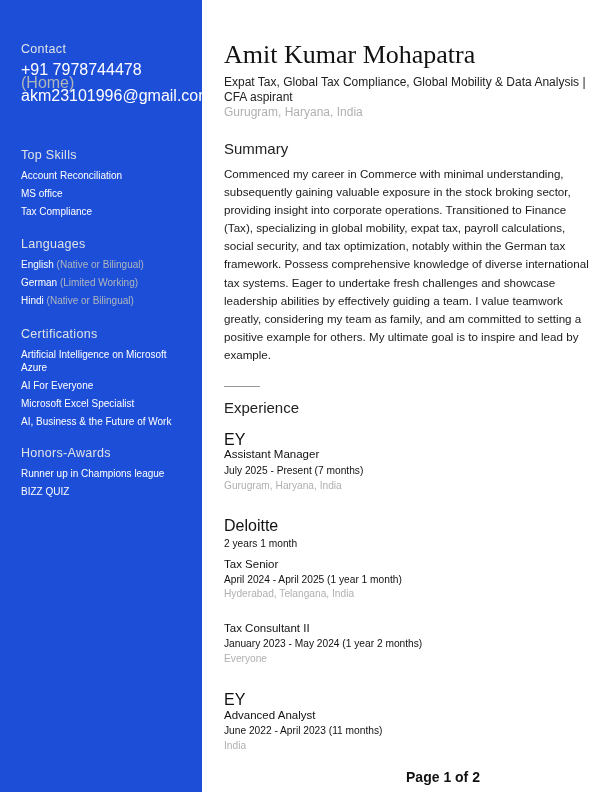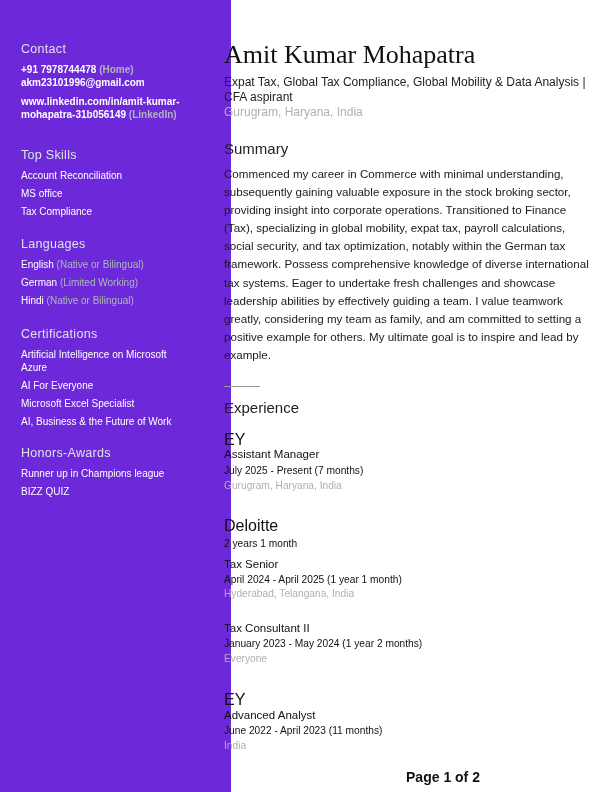--- a/index.html
+++ b/index.html
@@ -2,30 +2,30 @@
 <html><head>
   <meta charset="utf-8">
   <style>
     html, body { margin: 0; padding: 0; }
     body {
       width: 612px; height: 792px; position: relative; overflow: hidden;
       background: #ffffff;
       font-family: "Liberation Sans", sans-serif;
     }
     .sidebar {
-      position: absolute; left: 0; top: 0; width: 231px; height: 792px;
-      background: #6d28d9;
+      position: absolute; left: 0; top: 0; width: 202px; height: 792px;
+      background: #1d4ed8;
       color: #ffffff;
     }
     .sb-section { position: absolute; left: 21px; width: 170px; }
     .sb-head {
       font-size: 12.5px; color: #dfe3e6; letter-spacing: 0.3px;
       margin: 0 0 6px 0; line-height: 15px;
     }
-    .sb-line { font-size: 10px; line-height: 13px; color: #ffffff; font-weight: bold; }
+    .sb-line { font-size: 16px; line-height: 13px; color: #ffffff; }
     .sb-muted { color: #aeb6bc; }
     .sb-item { font-size: 10px; line-height: 13px; color: #ffffff; margin-bottom: 5px; }
 
     .main { position: absolute; left: 224px; top: 0; width: 372px; color: #222; }
     .abs { position: absolute; left: 0; white-space: nowrap; }
     .name { font-size: 26px; color: #111; top: 40px; line-height: 30px; font-family: Liberation Serif, serif; }
     .headline { font-size: 12px; line-height: 15px; color: #222; top: 75px; white-space: normal; width: 372px; }
     .location { font-size: 12px; color: #b0b0b0; top: 105px; line-height: 15px; }
     .section-title { font-size: 15px; color: #222; line-height: 18px; }
     .summary {
@@ -46,27 +46,20 @@
 <body>
 
 <div class="sidebar">
   <div class="sb-section" style="top:42px;">
     <div class="sb-head">Contact</div>
     <div class="sb-line">
       <span>+91 7978744478</span>
       <span class="sb-muted">(Home)</span>
     </div>
     <div class="sb-line">akm23101996@gmail.com</div>
-    <div class="sb-line" style="margin-top:6px;">
-      <div>www.linkedin.com/in/amit-kumar-</div>
-      <div>
-        <span>mohapatra-31b056149</span>
-        <span class="sb-muted">(LinkedIn)</span>
-      </div>
-    </div>
   </div>
 
   <div class="sb-section" style="top:148px;">
     <div class="sb-head">Top Skills</div>
     <div class="sb-item">Account Reconciliation</div>
     <div class="sb-item">MS office</div>
     <div class="sb-item">Tax Compliance</div>
   </div>
 
   <div class="sb-section" style="top:237px;">

